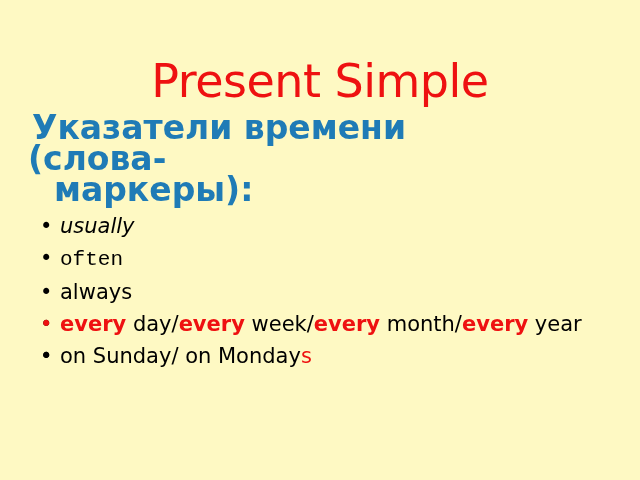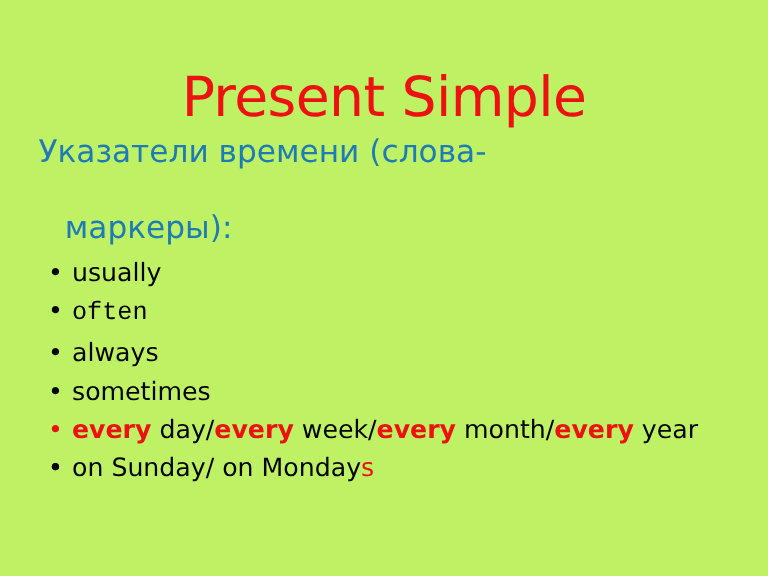--- a/index.html
+++ b/index.html
@@ -37,31 +37,30 @@
 
   
   .body-block {
     position: absolute;
     top: 112px;
     left: 28px;
     width: 600px;
   }
 
   .subtitle {
-    font-size: 26px;
+    font-size: 33px;
     line-height: 31px;
-    font-weight: 400;
+    font-weight: 700;
     width: 430px;
     text-indent: 4px;
     padding-left: 0;
   }
   .subtitle .wrap-indent {
     display: block;
     padding-left: 22px;
-    margin-top: 32px;
   }
 
   
   ul.bullets {
     list-style: none;
     margin: 0;
     padding: 0;
     margin-top: 5px;
   }
   ul.bullets li {
@@ -76,35 +75,35 @@
     position: absolute;
     left: 12px;
     top: 0;
     font-size: 21px;
     line-height: 32px;
   }
 </style>
 </head>
 <body>
 
-<div class="slide" style="background: #bef264;">
+<div class="slide" style="background: #fef9c3;">
 
   <h1 class="slide-title" style="color: rgb(238, 17, 17);">Present Simple</h1>
 
   <div class="body-block">
 
     <div class="subtitle" style="color: rgb(31, 123, 182);">
       <span>Указатели времени (слова-</span>
       <span class="wrap-indent">маркеры):</span>
     </div>
 
     <ul class="bullets">
-        <li><span class="bullet-dot" style="color: rgb(0, 0, 0);">•</span><span><span style="color: rgb(0, 0, 0);">usually</span></span></li>
+        <li><span class="bullet-dot" style="color: rgb(0, 0, 0);">•</span><span><span style="color: rgb(0, 0, 0); font-style: italic;">usually</span></span></li>
         <li><span class="bullet-dot" style="color: rgb(0, 0, 0);">•</span><span><span style="color: rgb(0, 0, 0); font-family: Liberation Mono, monospace;">often</span></span></li>
         <li><span class="bullet-dot" style="color: rgb(0, 0, 0);">•</span><span><span style="color: rgb(0, 0, 0); margin-top: 8px;">always</span></span></li>
-        <li><span class="bullet-dot" style="color: rgb(0, 0, 0);">•</span><span><span style="color: rgb(0, 0, 0);">sometimes</span></span></li>
+        <li><span class="bullet-dot" style="color: rgb(0, 0, 0);">•</span></li>
         <li><span class="bullet-dot" style="color: rgb(238, 17, 17);">•</span><span><span style="color: rgb(238, 17, 17); font-weight: 600;">every</span><span style="color: rgb(0, 0, 0);"> day/</span><span style="color: rgb(238, 17, 17); font-weight: 600;">every</span><span style="color: rgb(0, 0, 0);"> week/</span><span style="color: rgb(238, 17, 17); font-weight: 600;">every</span><span style="color: rgb(0, 0, 0);"> month/</span><span style="color: rgb(238, 17, 17); font-weight: 600;">every</span><span style="color: rgb(0, 0, 0);"> year</span></span></li>
         <li><span class="bullet-dot" style="color: rgb(0, 0, 0);">•</span></li>
         <li><span class="bullet-dot" style="color: rgb(0, 0, 0);">•</span><span><span style="color: rgb(0, 0, 0);">on Sunday/ on Monday</span><span style="color: rgb(238, 17, 17);">s</span></span></li>
       </ul>
 
   </div>
 </div>
 
 </body></html>

